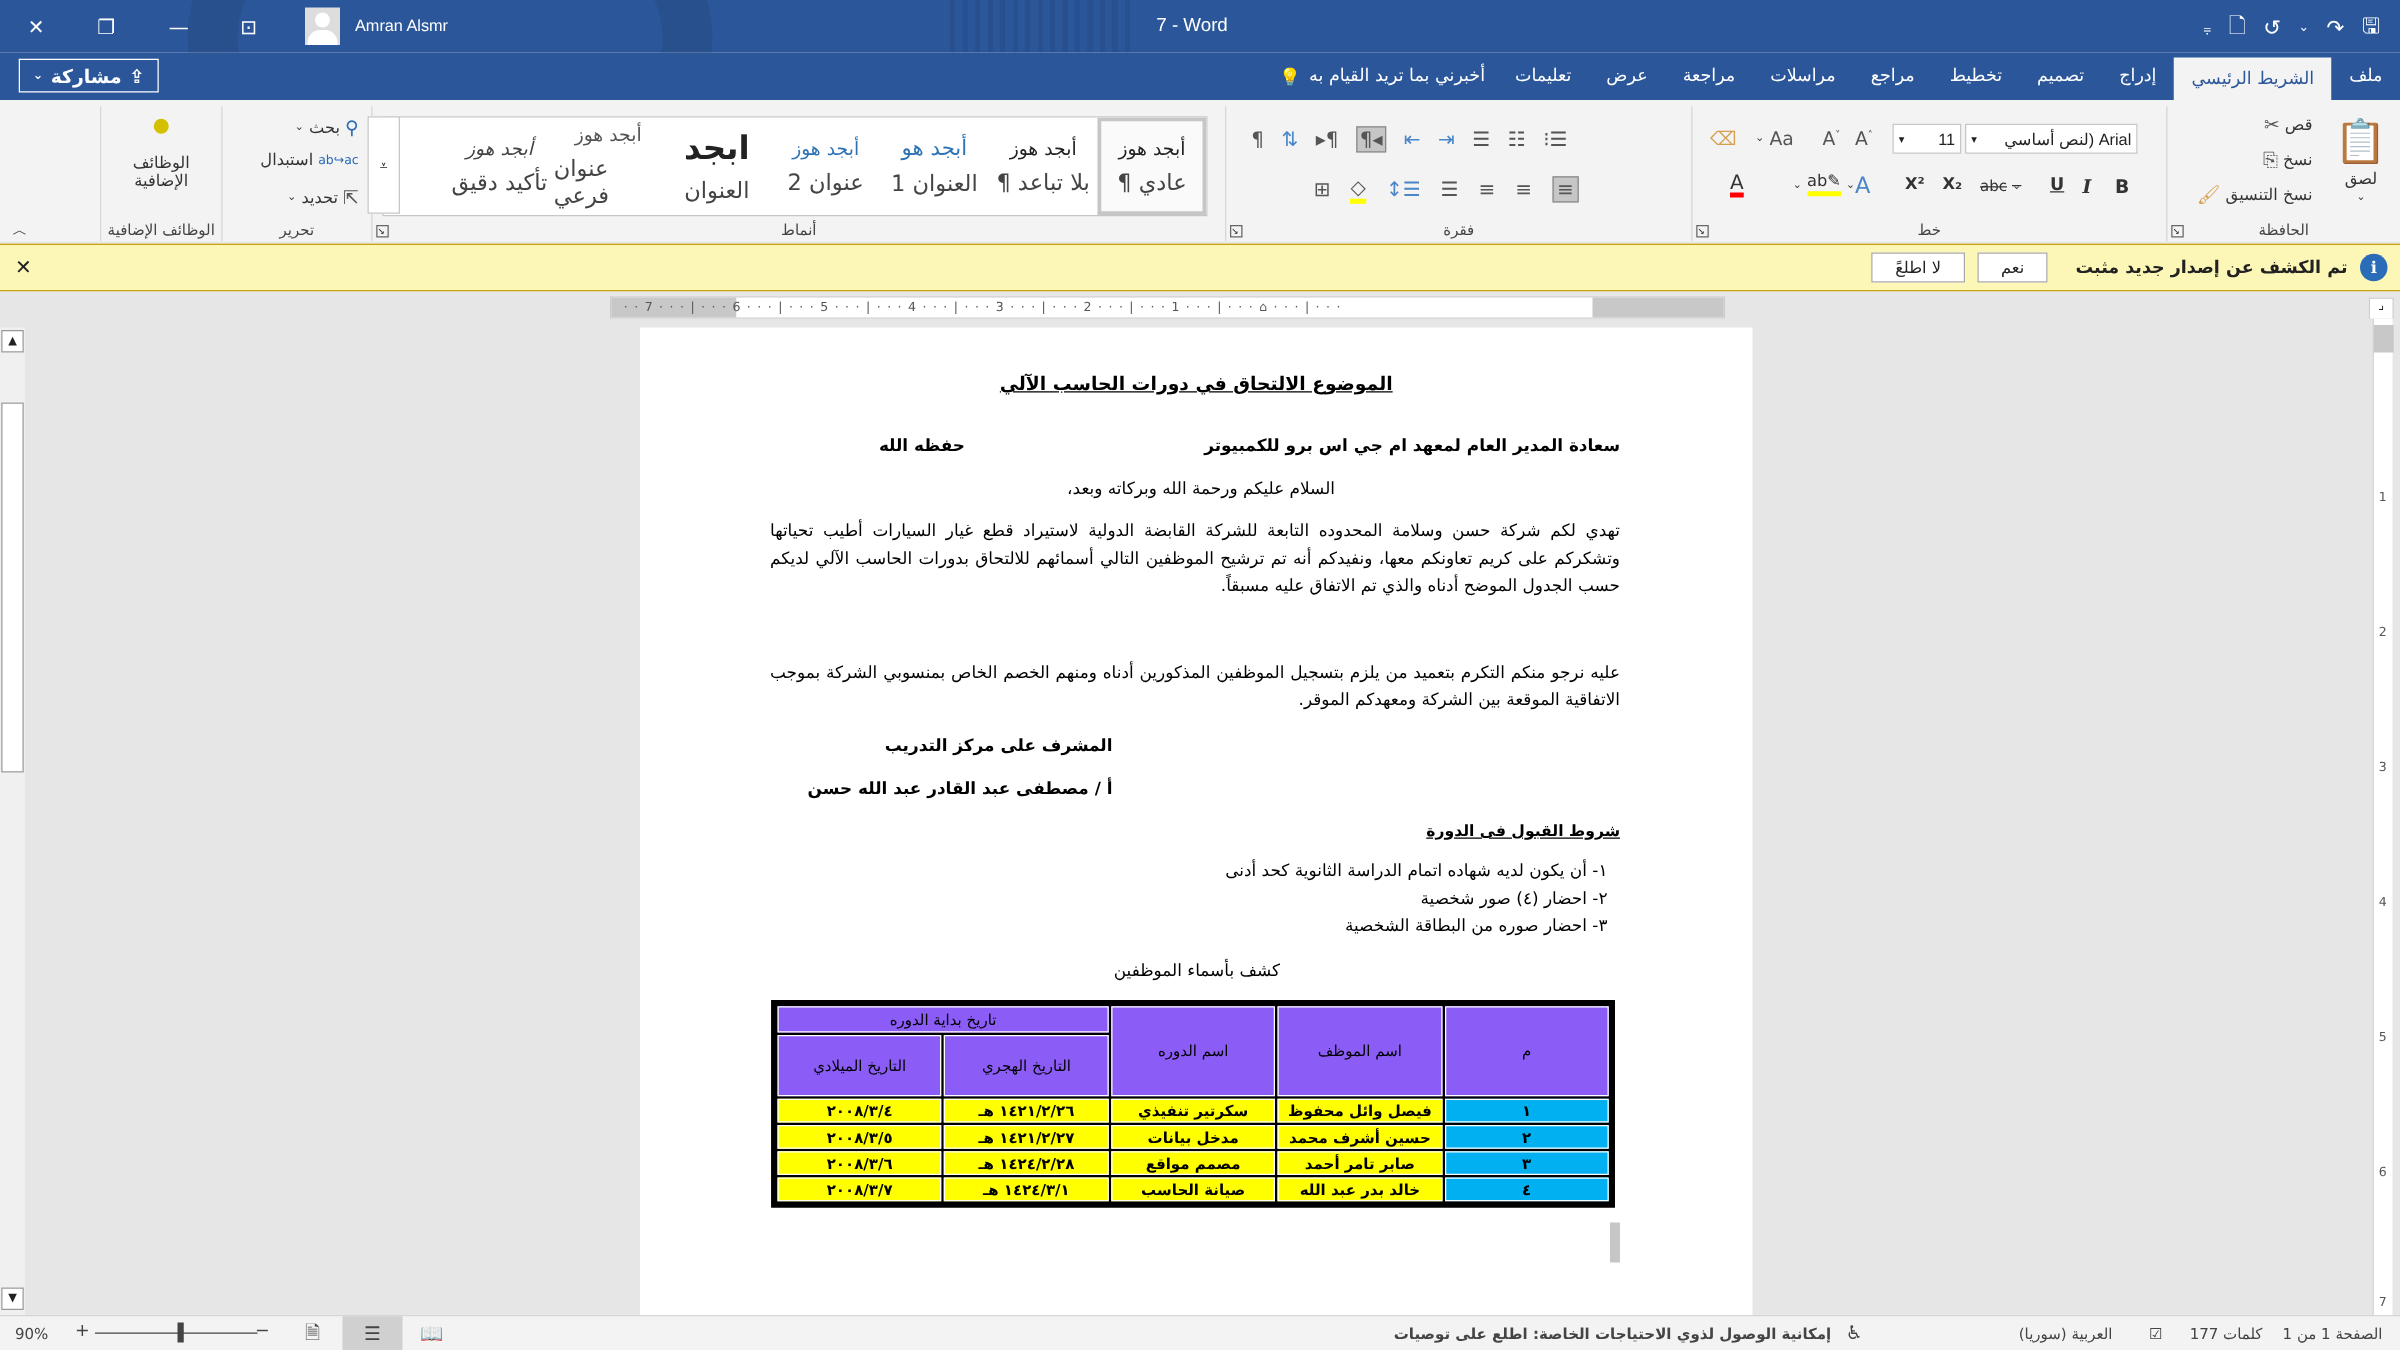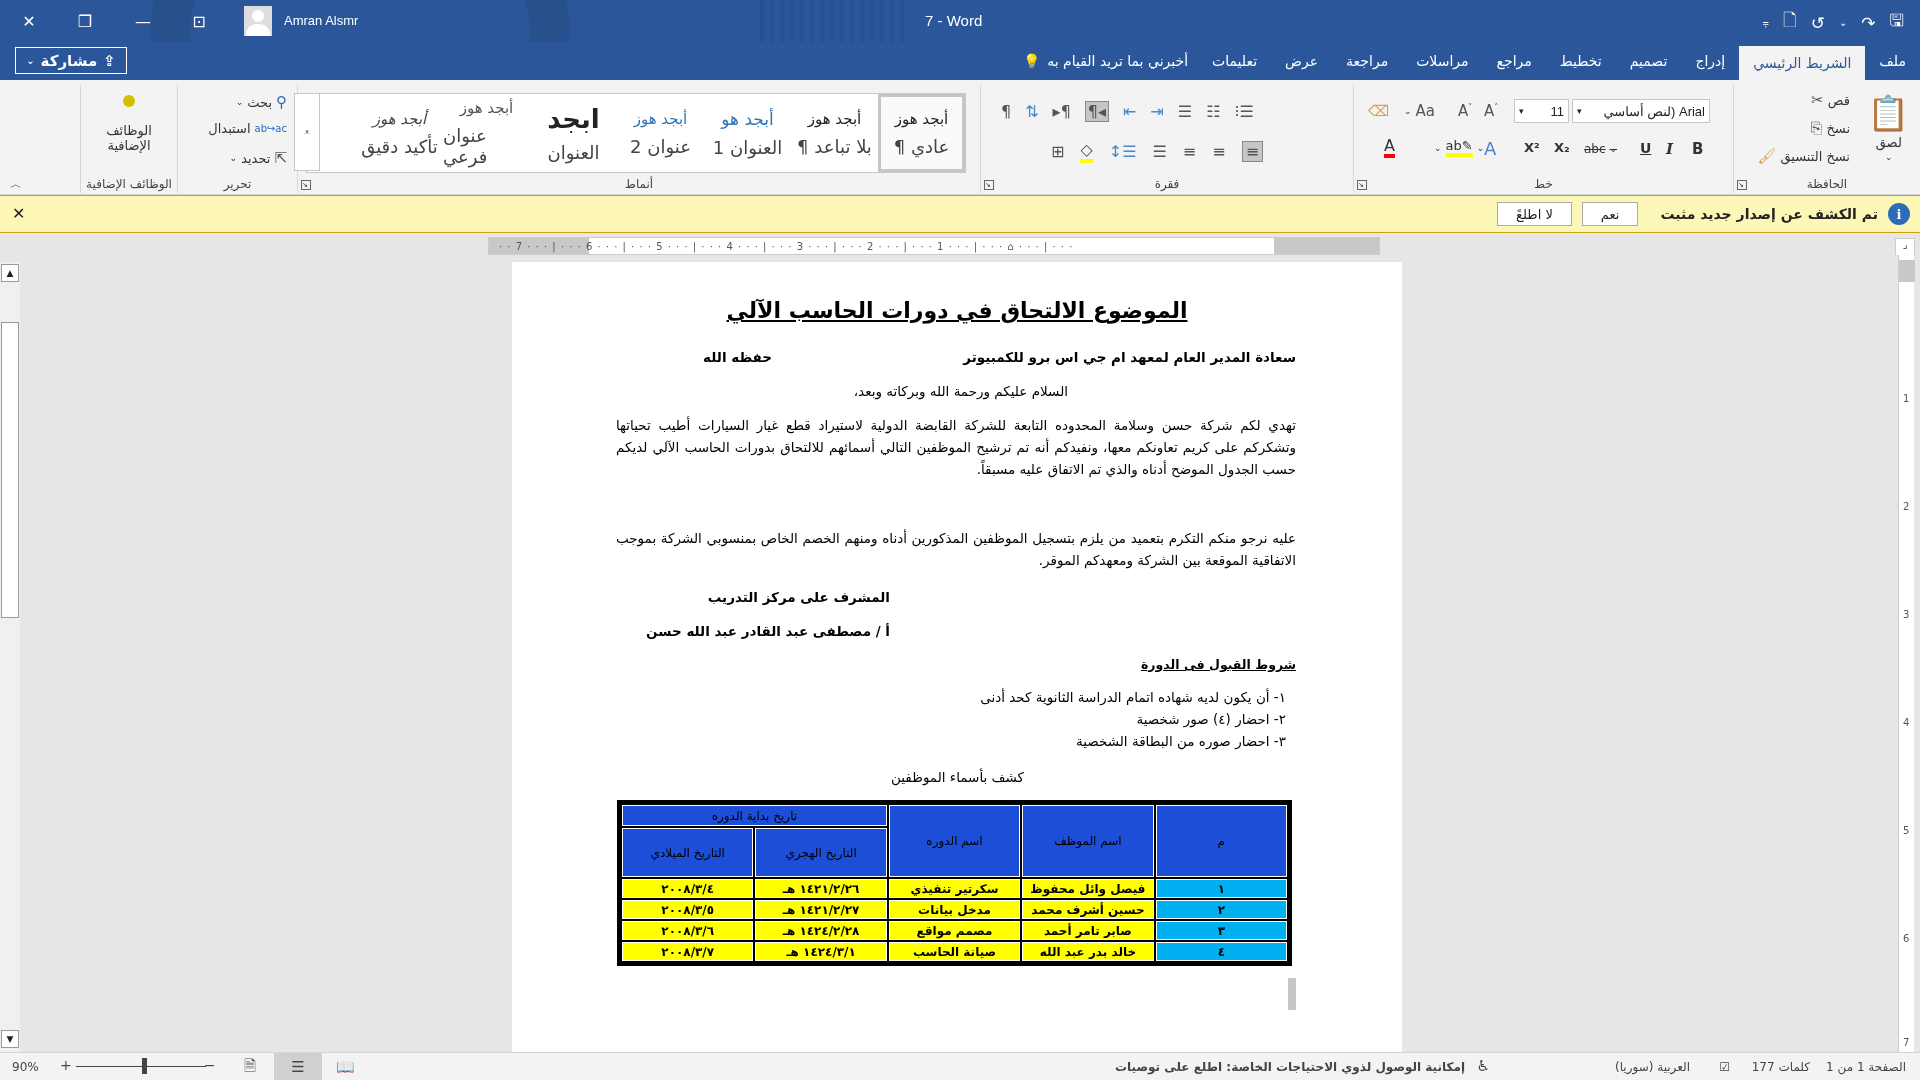--- a/index.html
+++ b/index.html
@@ -40,26 +40,26 @@
 .hruler{position:absolute;left:488px;top:237px;width:892px;height:18px;background:#fff;border:1px solid #ccc;font-size:11px;color:#555;display:flex;align-items:center;justify-content:space-between;padding:0 10px;letter-spacing:1px}
 .hruler .grey{position:absolute;top:0;height:16px;background:#c8c8c8}
 .workspace{position:absolute;left:0;top:255px;width:1920px;height:797px;background:#e6e6e6}
 .lscroll{position:absolute;left:0;top:262px;width:20px;height:790px;background:#f0f0f0}
 .sb-arrow{position:absolute;left:1px;width:18px;height:18px;background:#fff;border:1px solid #999;font-size:9px;display:flex;align-items:center;justify-content:center}
 .sb-thumb{position:absolute;left:1px;top:60px;width:18px;height:296px;background:#fff;border:1px solid #999}
 .vruler{position:absolute;left:1898px;top:255px;width:16px;height:797px;background:#fff;border-left:1px solid #ccc;font-size:10px;color:#555}
 .vruler .grey{position:absolute;left:0;top:5px;width:16px;height:22px;background:#c8c8c8}
 .corner{position:absolute;left:1895px;top:238px;width:20px;height:18px;background:#fff;border:1px solid #ccc;font-size:10px;text-align:center}
 .page{position:absolute;left:512px;top:262px;width:890px;height:790px;background:#fff;direction:rtl;font-family:"Liberation Sans",sans-serif;color:#000}
-.page .title{position:absolute;top:36px;left:0;right:0;text-align:center;font-size:22px;font-weight:bold;text-decoration:underline;font-family:"DejaVu Sans",sans-serif}
+.page .title{position:absolute;top:36px;left:0;right:0;text-align:center;font-size:15px;font-weight:bold;text-decoration:underline;font-family:"DejaVu Sans",sans-serif}
 .p{position:absolute;right:106px;font-size:13.5px;line-height:22px;font-family:"DejaVu Sans",sans-serif}
 .bold{font-weight:bold}
 .tbl{position:absolute;left:105px;top:538px;width:675px;border:3px solid #000;border-collapse:separate;border-spacing:2px;background:#000;direction:rtl;font-family:"DejaVu Sans",sans-serif;font-size:12px}
 .tbl td{text-align:center;border:1px solid #fff;padding:0 2px}
-.tbl .hd{background:#1d4ed8;color:#000}
+.tbl .hd{background:#8b5cf6;color:#000}
 .tbl .y{background:#ffff00;font-weight:bold;height:19px}
 .tbl .num{background:#00b0f0;font-weight:bold}
 .watermark{position:absolute;left:840px;top:950px;width:240px;height:100px;color:rgba(180,180,180,0.55);font-family:"Liberation Sans",sans-serif;text-align:center}
 .watermark .big{font-size:64px;font-weight:bold;line-height:60px}
 .watermark .small{font-size:34px;font-weight:bold}
 .statusbar{position:absolute;left:0;top:1052px;width:1920px;height:28px;background:#f3f3f3;border-top:1px solid #d6d6d6;font-size:12px;color:#444}
 .st{position:absolute;top:7px;white-space:nowrap}
 .zoomslider{position:absolute;left:76px;top:13px;width:130px;height:1px;background:#444}
 .zoomthumb{position:absolute;left:142px;top:5px;width:5px;height:16px;background:#444}
 .viewbtn{position:absolute;top:0;width:48px;height:28px;display:flex;align-items:center;justify-content:center;font-size:15px}

